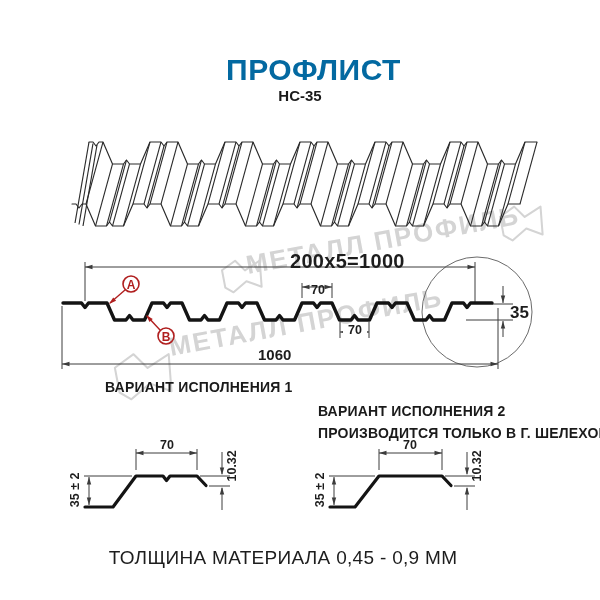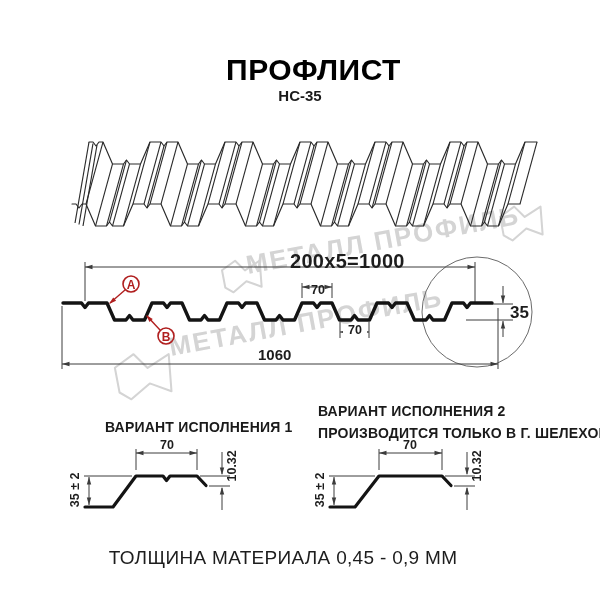--- a/index.html
+++ b/index.html
@@ -4,29 +4,29 @@
 <style>
   html,body{margin:0;padding:0;background:#fff;}
   #page{position:relative;width:600px;height:600px;background:#ffffff;overflow:hidden;
         font-family:"Liberation Sans",sans-serif;}
   .lbl{position:absolute;color:#1d1d1d;white-space:nowrap;line-height:1.1;}
   .ctr{text-align:center;}
   .wm{position:absolute;color:#d4d4d4;font-weight:700;font-size:26px;letter-spacing:2px;
       white-space:nowrap;transform:rotate(-10.5deg);transform-origin:left bottom;height:30px;z-index:0;}
   #art{position:absolute;left:0;top:0;z-index:1;}
   .lbl{z-index:2;}
-  #title{left:0;right:0;top:53px;font-size:30px;font-weight:800;letter-spacing:0.5px;color:#000000;padding-left:27px;}
+  #title{left:0;right:0;top:53px;font-size:30px;font-weight:800;letter-spacing:0.5px;color:#0369a1;padding-left:27px;}
   #subtitle{left:0;right:0;top:88px;font-size:15px;font-weight:700;color:#1a1a1a;}
   #dim-coverage{left:290px;top:250px;font-size:20px;font-weight:600;letter-spacing:0.3px;}
   #dim-crest{left:306px;width:24px;top:284px;font-size:12.5px;font-weight:600;}
   #dim-valley{left:343px;width:24px;top:324px;font-size:12.5px;font-weight:600;background:#fff;}
   #dim-overall{left:258px;top:347px;font-size:15px;font-weight:600;}
   #dim-height{left:510px;top:304px;font-size:17px;font-weight:600;}
   .sechead{font-size:14px;font-weight:700;letter-spacing:0.2px;color:#1a1a1a;}
-  #v1-title{left:69px;top:420px;padding-left:36px;}
+  #v1-title{left:69px;top:380px;padding-left:36px;}
   #v2-title{left:318px;top:404px;}
   #v2-subtitle{left:318px;top:426px;}
   .vdim{font-size:12.5px;font-weight:600;}
   #v1-dim-top{left:154px;width:26px;top:439px;}
   #v2-dim-top{left:397px;width:26px;top:439px;}
   .rot{transform:rotate(-90deg);}
   #v1-dim-lip{left:215px;top:459px;width:36px;}
   #v1-dim-h{left:55px;top:483px;width:42px;}
   #v2-dim-lip{left:460px;top:459px;width:36px;}
   #v2-dim-h{left:300px;top:483px;width:42px;}

